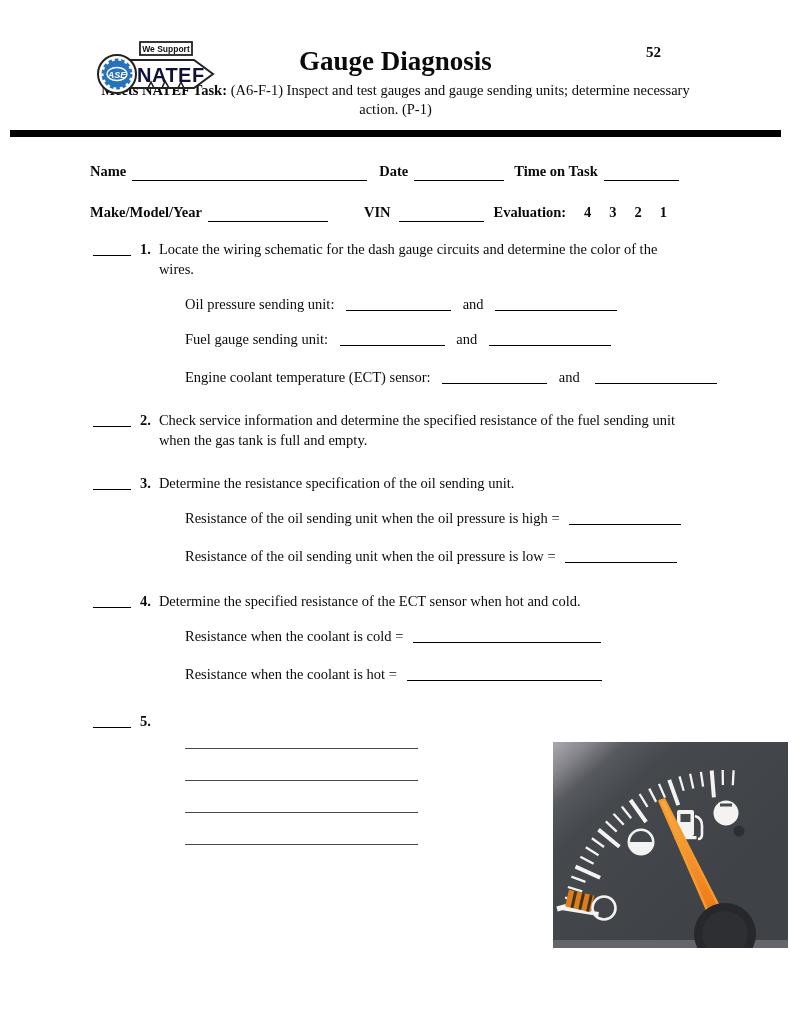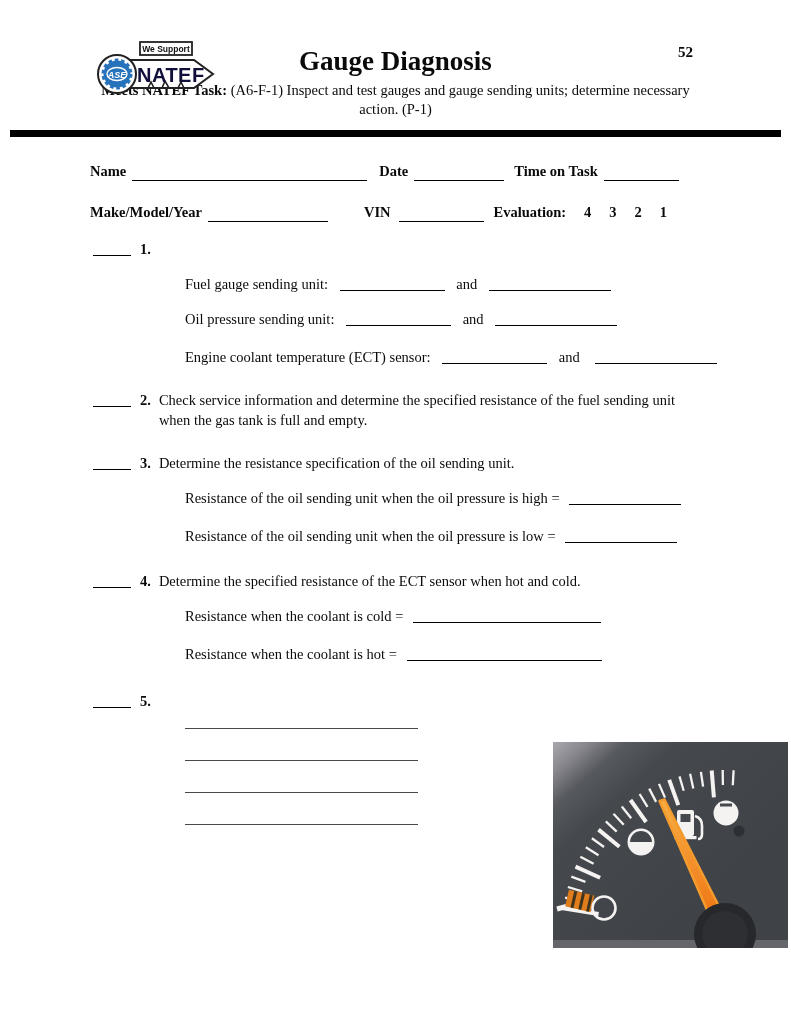--- a/index.html
+++ b/index.html
@@ -4,21 +4,21 @@
 <style>
   html,body{margin:0;padding:0;background:#9a9a9a;}
   .page{
     position:relative;width:791px;height:1024px;background:#ffffff;
     font-family:"Liberation Serif",serif;color:#0a0a0a;overflow:hidden;
     font-size:14.5px;line-height:20px;margin:0 auto;
   }
   .bold{font-weight:bold;}
   
   .logo{position:absolute;left:96px;top:40px;}
-  .pagenum{position:absolute;left:678px;top:42px;font-weight:bold;font-size:15px;}
+  .pagenum{position:absolute;left:646px;top:42px;font-weight:bold;font-size:15px;}
   .title{padding-top:44px;text-align:center;font-size:27px;line-height:34px;font-weight:bold;}
   .taskline{width:624px;margin:3px auto 0;text-align:center;font-size:14.5px;line-height:19px;}
   .divider{height:7px;background:#000;margin:11px 10px 0 10px;}
   
   .form-row{display:flex;align-items:flex-end;margin:24px 16px 0 90px;font-weight:bold;white-space:nowrap;}
   .form-row.second{margin-top:21px;}
   .bl{display:inline-block;border-bottom:1.2px solid #000;height:14px;vertical-align:-2px;flex:none;}
   .ml6{margin-left:6px;}.ml8{margin-left:8px;}.ml10{margin-left:10px;}.ml12{margin-left:12px;}
   .ml34{margin-left:34px;}.ml36{margin-left:36px;}
   .w235{width:235px;}.w90{width:90px;}.w75{width:75px;}.w120{width:120px;}.w85{width:85px;}
@@ -82,29 +82,30 @@
     <span class="ml10">Evaluation:</span>
     <span class="score">4</span>
     <span class="score">3</span>
     <span class="score">2</span>
     <span class="score">1</span>
   </div>
 
   <div class="q">
     <span class="qmark"></span>
     <span class="qnum">1.</span>
-  </div>
-  <div class="sub">
-    <span>Fuel gauge sending unit:</span>
+    <div class="qtext">Locate the wiring schematic for the dash gauge circuits and determine the color of the wires.</div>
+  </div>
+  <div class="sub">
+    <span>Oil pressure sending unit:</span>
     <span class="bl w105 ml8"></span>
     <span class="ml8">and</span>
     <span class="bl w122 ml8"></span>
   </div>
   <div class="sub">
-    <span>Oil pressure sending unit:</span>
+    <span>Fuel gauge sending unit:</span>
     <span class="bl w105 ml8"></span>
     <span class="ml8">and</span>
     <span class="bl w122 ml8"></span>
   </div>
   <div class="sub g18">
     <span>Engine coolant temperature (ECT) sensor:</span>
     <span class="bl w105 ml8"></span>
     <span class="ml8">and</span>
     <span class="bl w122 ml12"></span>
   </div>

